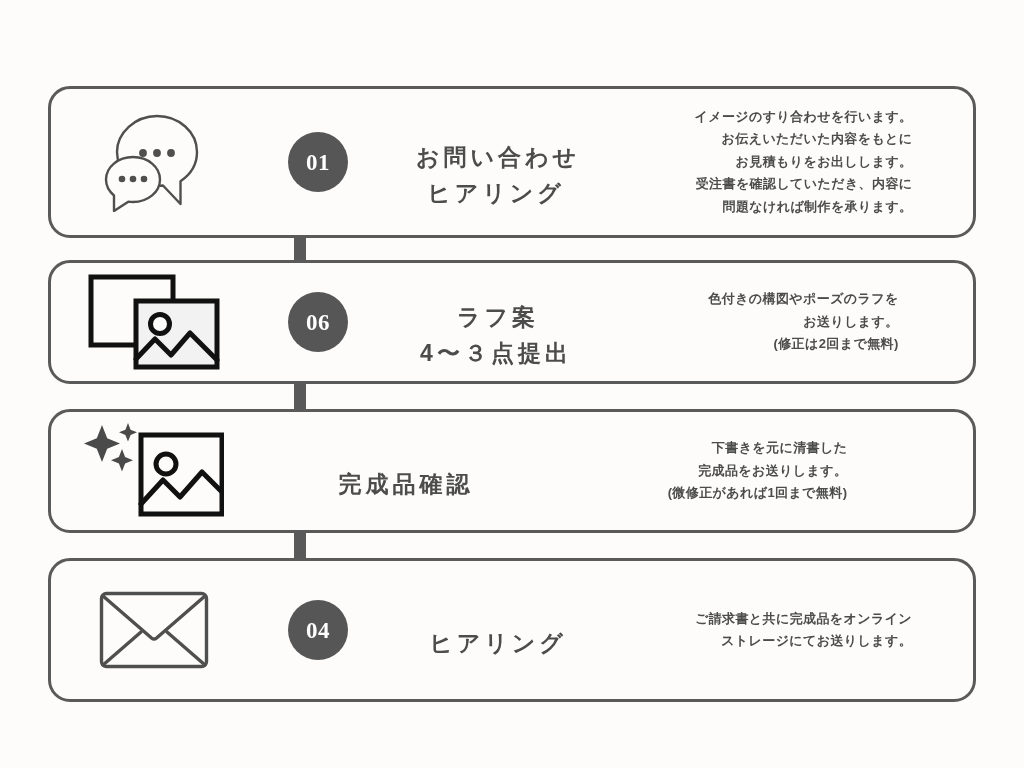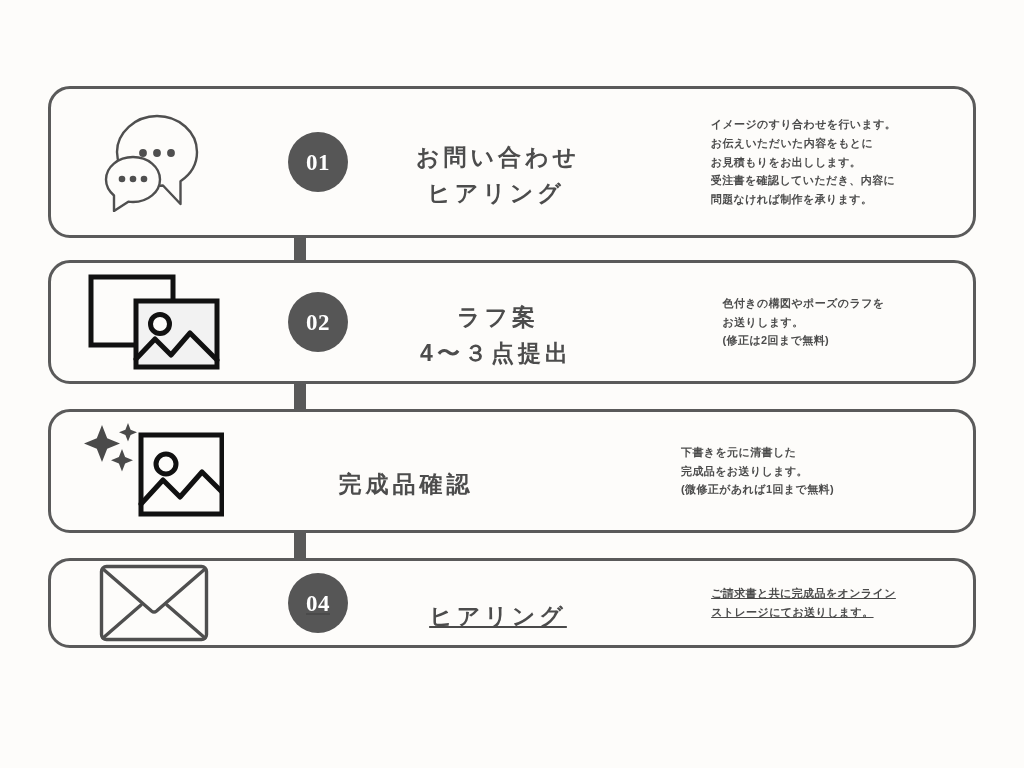--- a/index.html
+++ b/index.html
@@ -41,21 +41,21 @@
     box-sizing: border-box;
     background: #fdfcfa;
     border: 3px solid #5a5a5a;
     border-radius: 22px;
     display: flex;
     align-items: center;
   }
   .card.s1 { top: 86px;  height: 152px; }
   .card.s2 { top: 260px; height: 124px; }
   .card.s3 { top: 409px; height: 124px; }
-  .card.s4 { top: 558px; height: 90px; text-decoration: underline; }
+  .card.s4 { top: 558px; height: 144px; }
 
   
   .icon-cell {
     width: 205px;
     min-width: 205px;
     display: flex;
     align-items: center;
     justify-content: center;
   }
   .icon-cell svg { display: block; }
@@ -106,22 +106,22 @@
 
   
   .desc-cell {
     flex: 1;
     display: flex;
     align-items: center;
     justify-content: center;
     padding-right: 10px;
   }
   .desc {
-    text-align: left;
-    font-size: 11px;
+    text-align: right;
+    font-size: 13px;
     font-weight: 700;
     color: #4c4c4c;
     letter-spacing: 0.4px;
     line-height: 1.72;
     white-space: pre-line;
   }
 </style>
 </head>
 <body>
 
@@ -167,21 +167,21 @@
       <span>
         <svg width="132" height="96" viewBox="0 0 132 96" fill="none">
           <rect x="3" y="3" width="82" height="68" fill="#fdfcfa" stroke="#111111" stroke-width="5"></rect>
           <rect x="48" y="27" width="81" height="66" fill="#f2f2f2" stroke="#111111" stroke-width="5"></rect>
           <circle cx="72" cy="50" r="9.5" fill="#fdfcfa" stroke="#111111" stroke-width="5"></circle>
           <path d="M48 85l19-20 16 16 19-22 27 27" stroke="#111111" stroke-width="5" stroke-linejoin="round" stroke-linecap="round" fill="none"></path>
         </svg>
       </span>
     </div>
     <div class="badge-cell">
-      <div class="badge">02</div>
+      <div class="badge">06</div>
     </div>
     <div class="title-cell">
       <div class="title">ラフ案
 4〜３点提出</div>
     </div>
     <div class="desc-cell">
       <div class="desc">色付きの構図やポーズのラフを
 お送りします。
 (修正は2回まで無料)</div>
     </div>

